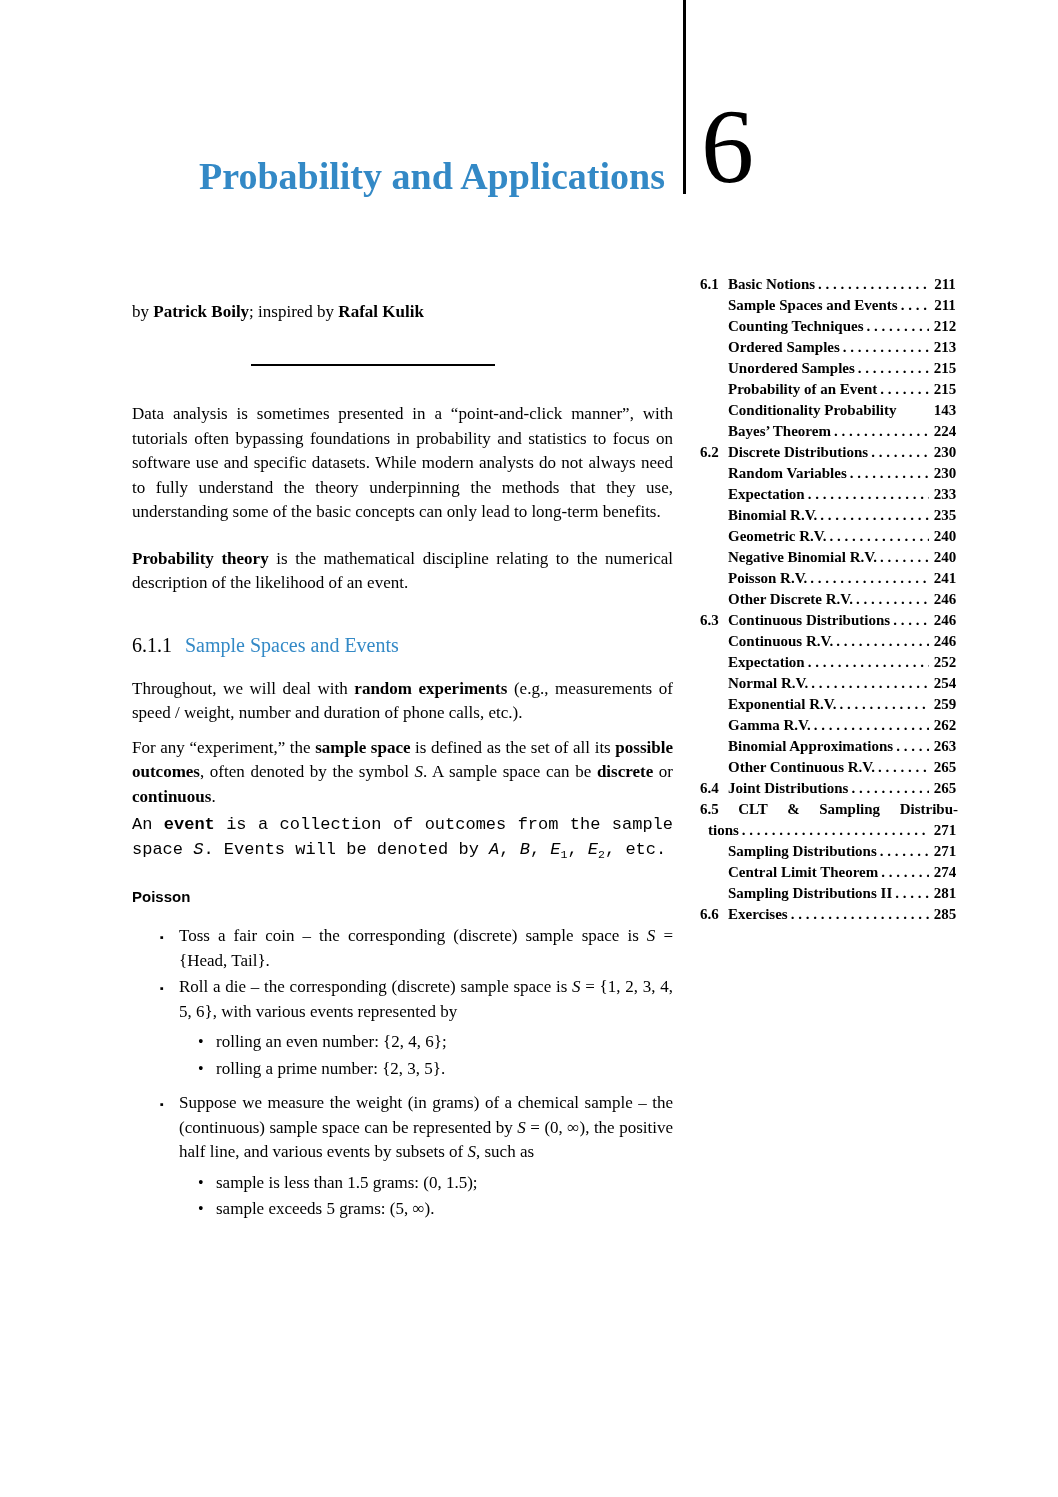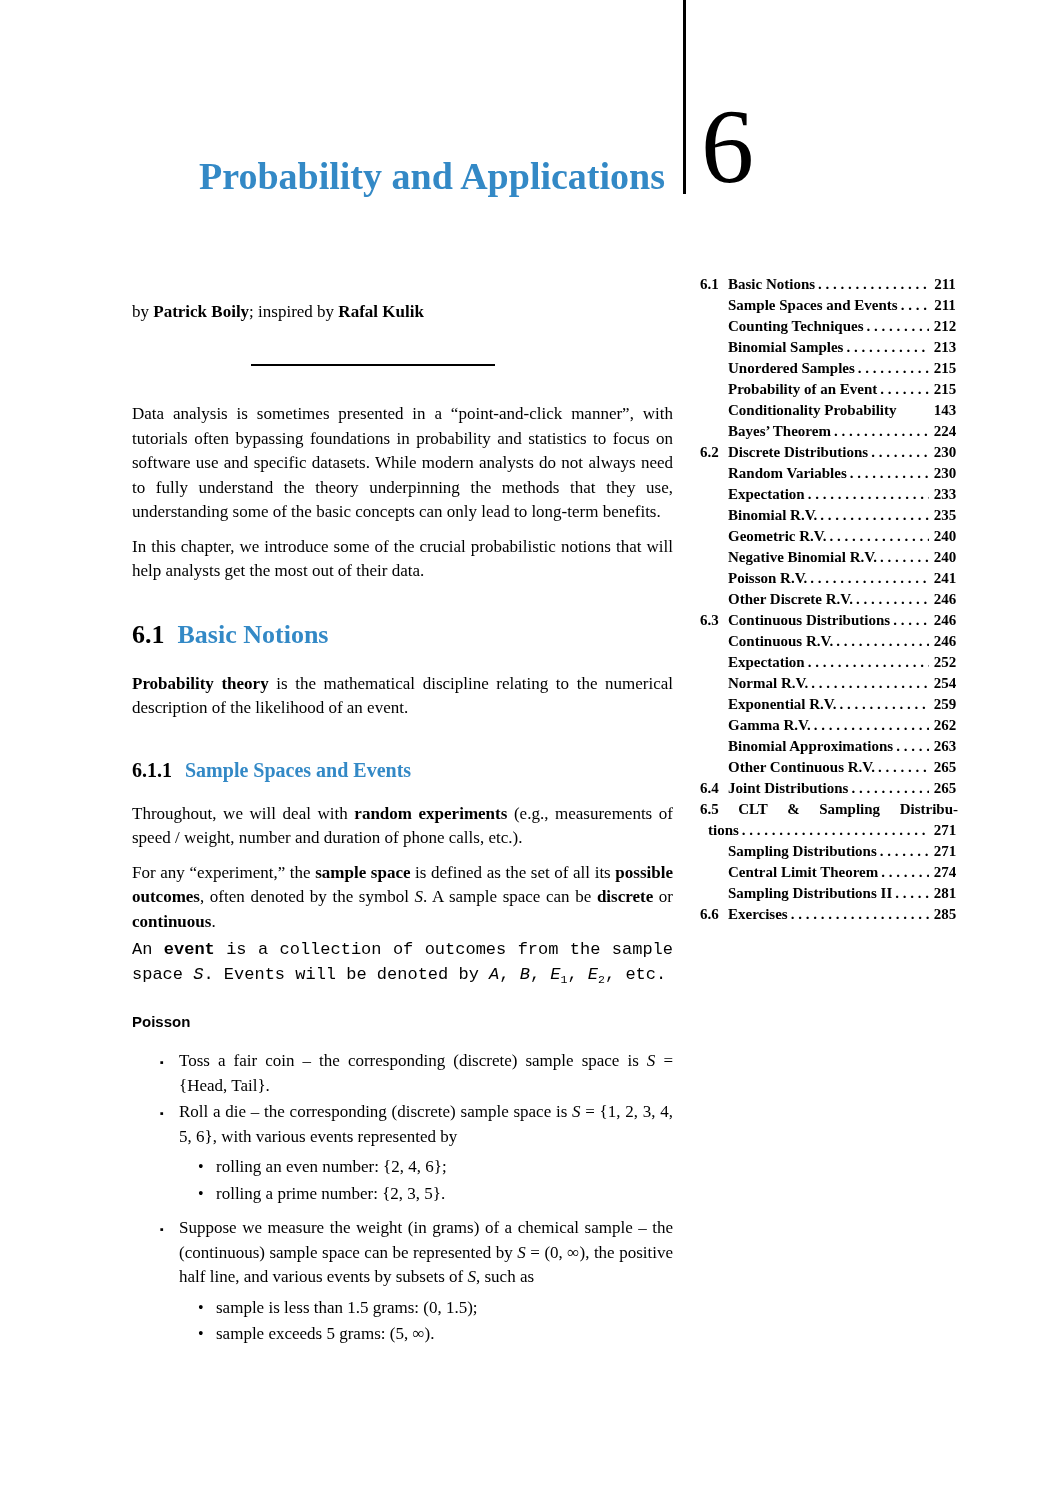--- a/index.html
+++ b/index.html
@@ -27,21 +27,21 @@
   .byline{ font-size:17px; line-height:24px; }
   .rule{ width:244px; height:2px; background:#000; margin:40px 0 0 119px; }
   .body-p{ margin:0; font-size:17px; line-height:24.5px; text-align:justify; }
   .p1{ margin-top:36px; }
   .p2{ margin-top:10px; }
   .p3{ margin-top:22px; }
   .p4{ margin-top:20px; }
   .p5{ margin-top:10px; }
   .p6{ margin-top:4px;font-family:Liberation Mono, monospace; }
   .sec-h{ margin:36px 0 0 0; font-size:26px; line-height:30px; font-weight:bold; }
-  .subsec-h{ margin:37px 0 8px 0; font-size:20px; line-height:24px; font-weight:bold; }
+  .subsec-h{ margin:37px 0 8px 0; font-size:20px; line-height:24px; font-weight:normal; }
   .h-num{ color:var(--ink); margin-right:13px; }
   .h-title{ color:var(--blue); }
   .examples-label{
     margin-top:26px; font-family:"Liberation Sans","DejaVu Sans",sans-serif;
     font-weight:bold; font-size:15px; line-height:17px;
   }
   .bullets{ margin-top:19px; font-size:17px; line-height:24.5px; }
   .li{ display:flex; align-items:baseline; margin-bottom:2px; }
   .li .mk{ flex:none; }
   .li .tx{ flex:1 1 auto; text-align:justify; }
@@ -76,23 +76,21 @@
 
   <div class="chapter-bar"></div>
   <div class="chapter-number">6</div>
   <h1 class="chapter-title">Probability and Applications</h1>
 
   <div class="main-col">
     <div class="byline"><span>by </span><span class="seg-b">Patrick Boily</span><span>; inspired by </span><span class="seg-b">Rafal Kulik</span></div>
     <div class="rule"></div>
 
     <p class="body-p p1"><span>Data analysis is sometimes presented in a “point-and-click manner”, with tutorials often bypassing foundations in probability and statistics to focus on software use and specific datasets. While modern analysts do not always need to fully understand the theory underpinning the methods that they use, understanding some of the basic concepts can only lead to long-term benefits.</span></p>
-    <p class="body-p p2"><span>In this chapter, we introduce some of the crucial probabilistic notions that will help analysts get the most out of their data.</span></p>
-
-    <h2 class="sec-h"><span class="h-num">6.1</span><span class="h-title">Basic Notions</span></h2>
+
 
     <p class="body-p p3"><span class="seg-b">Probability theory</span><span> is the mathematical discipline relating to the numerical description of the likelihood of an event.</span></p>
 
     <h3 class="subsec-h"><span class="h-num">6.1.1</span><span class="h-title">Sample Spaces and Events</span></h3>
 
     <p class="body-p p4"><span>Throughout, we will deal with </span><span class="seg-b">random experiments</span><span> (e.g., measurements of speed / weight, number and duration of phone calls, etc.).</span></p>
     <p class="body-p p5"><span>For any “experiment,” the </span><span class="seg-b">sample space</span><span> is defined as the set of all its </span><span class="seg-b">possible outcomes</span><span>, often denoted by the symbol </span><span class="seg-i">S</span><span>. A sample space can be </span><span class="seg-b">discrete</span><span> or </span><span class="seg-b">continuous</span><span>.</span></p>
     <p class="body-p p6"><span>An </span><span class="seg-b">event</span><span> is a collection of outcomes from the sample space </span><span class="seg-i">S</span><span>. Events will be denoted by </span><span class="seg-i">A</span><span>, </span><span class="seg-i">B</span><span>, </span><span class="seg-i">E</span><sub>1</sub><span>, </span><span class="seg-i">E</span><sub>2</sub><span>, etc.</span></p>
 
     <div class="examples-label">Poisson</div>
@@ -139,21 +137,21 @@
         <span class="t-title">Sample Spaces and Events</span>
         <span class="t-leader">. . . . . . . . . . . . . . . . . . . . . . . . . . . . . .</span>
         <span class="t-page">211</span>
       </div>
       <div class="toc-row lvl2">
         <span class="t-title">Counting Techniques</span>
         <span class="t-leader">. . . . . . . . . . . . . . . . . . . . . . . . . . . . . .</span>
         <span class="t-page">212</span>
       </div>
       <div class="toc-row lvl2">
-        <span class="t-title">Binomial Samples</span>
+        <span class="t-title">Ordered Samples</span>
         <span class="t-leader">. . . . . . . . . . . . . . . . . . . . . . . . . . . . . .</span>
         <span class="t-page">213</span>
       </div>
       <div class="toc-row lvl2">
         <span class="t-title">Unordered Samples</span>
         <span class="t-leader">. . . . . . . . . . . . . . . . . . . . . . . . . . . . . .</span>
         <span class="t-page">215</span>
       </div>
       <div class="toc-row lvl2">
         <span class="t-title">Probability of an Event</span>

